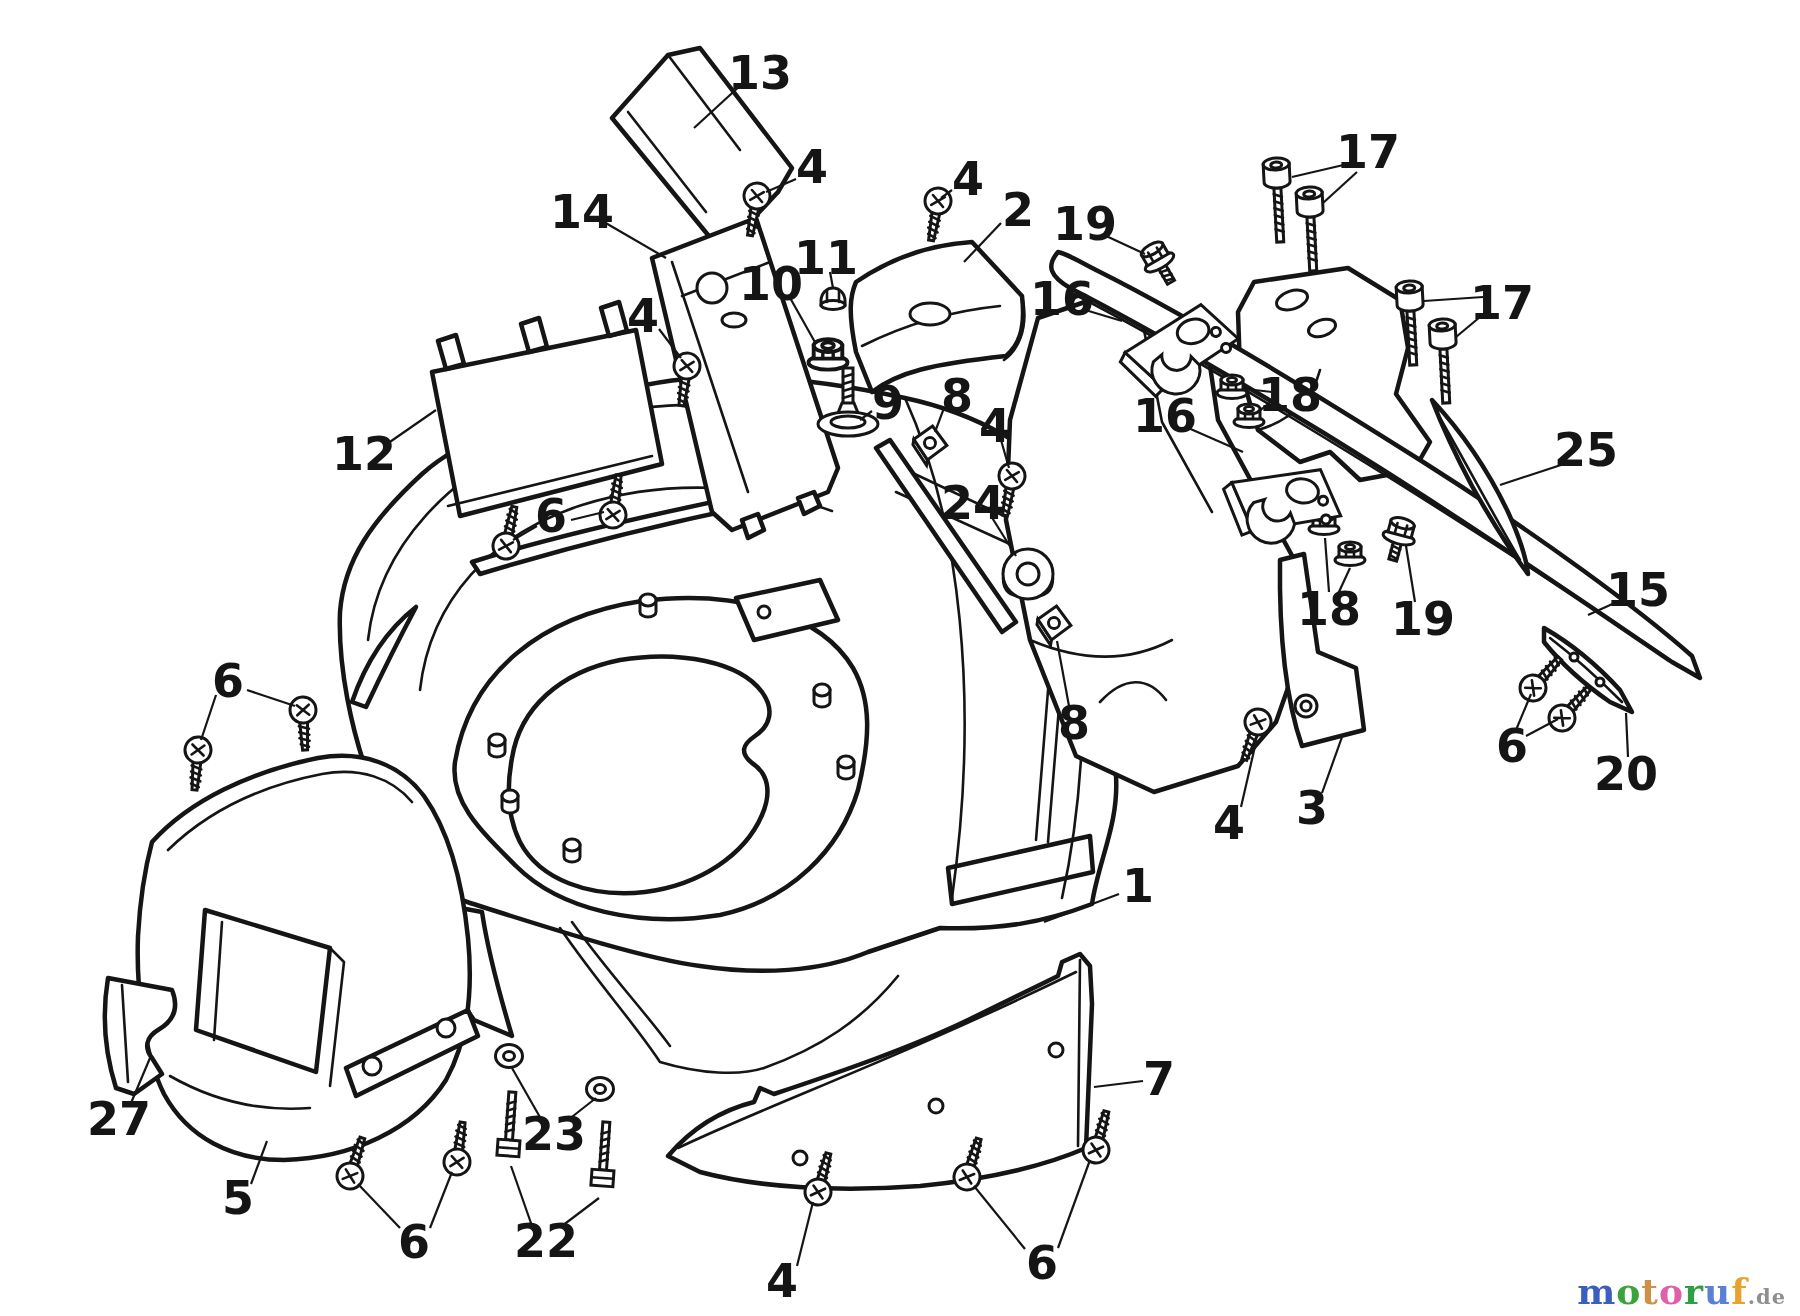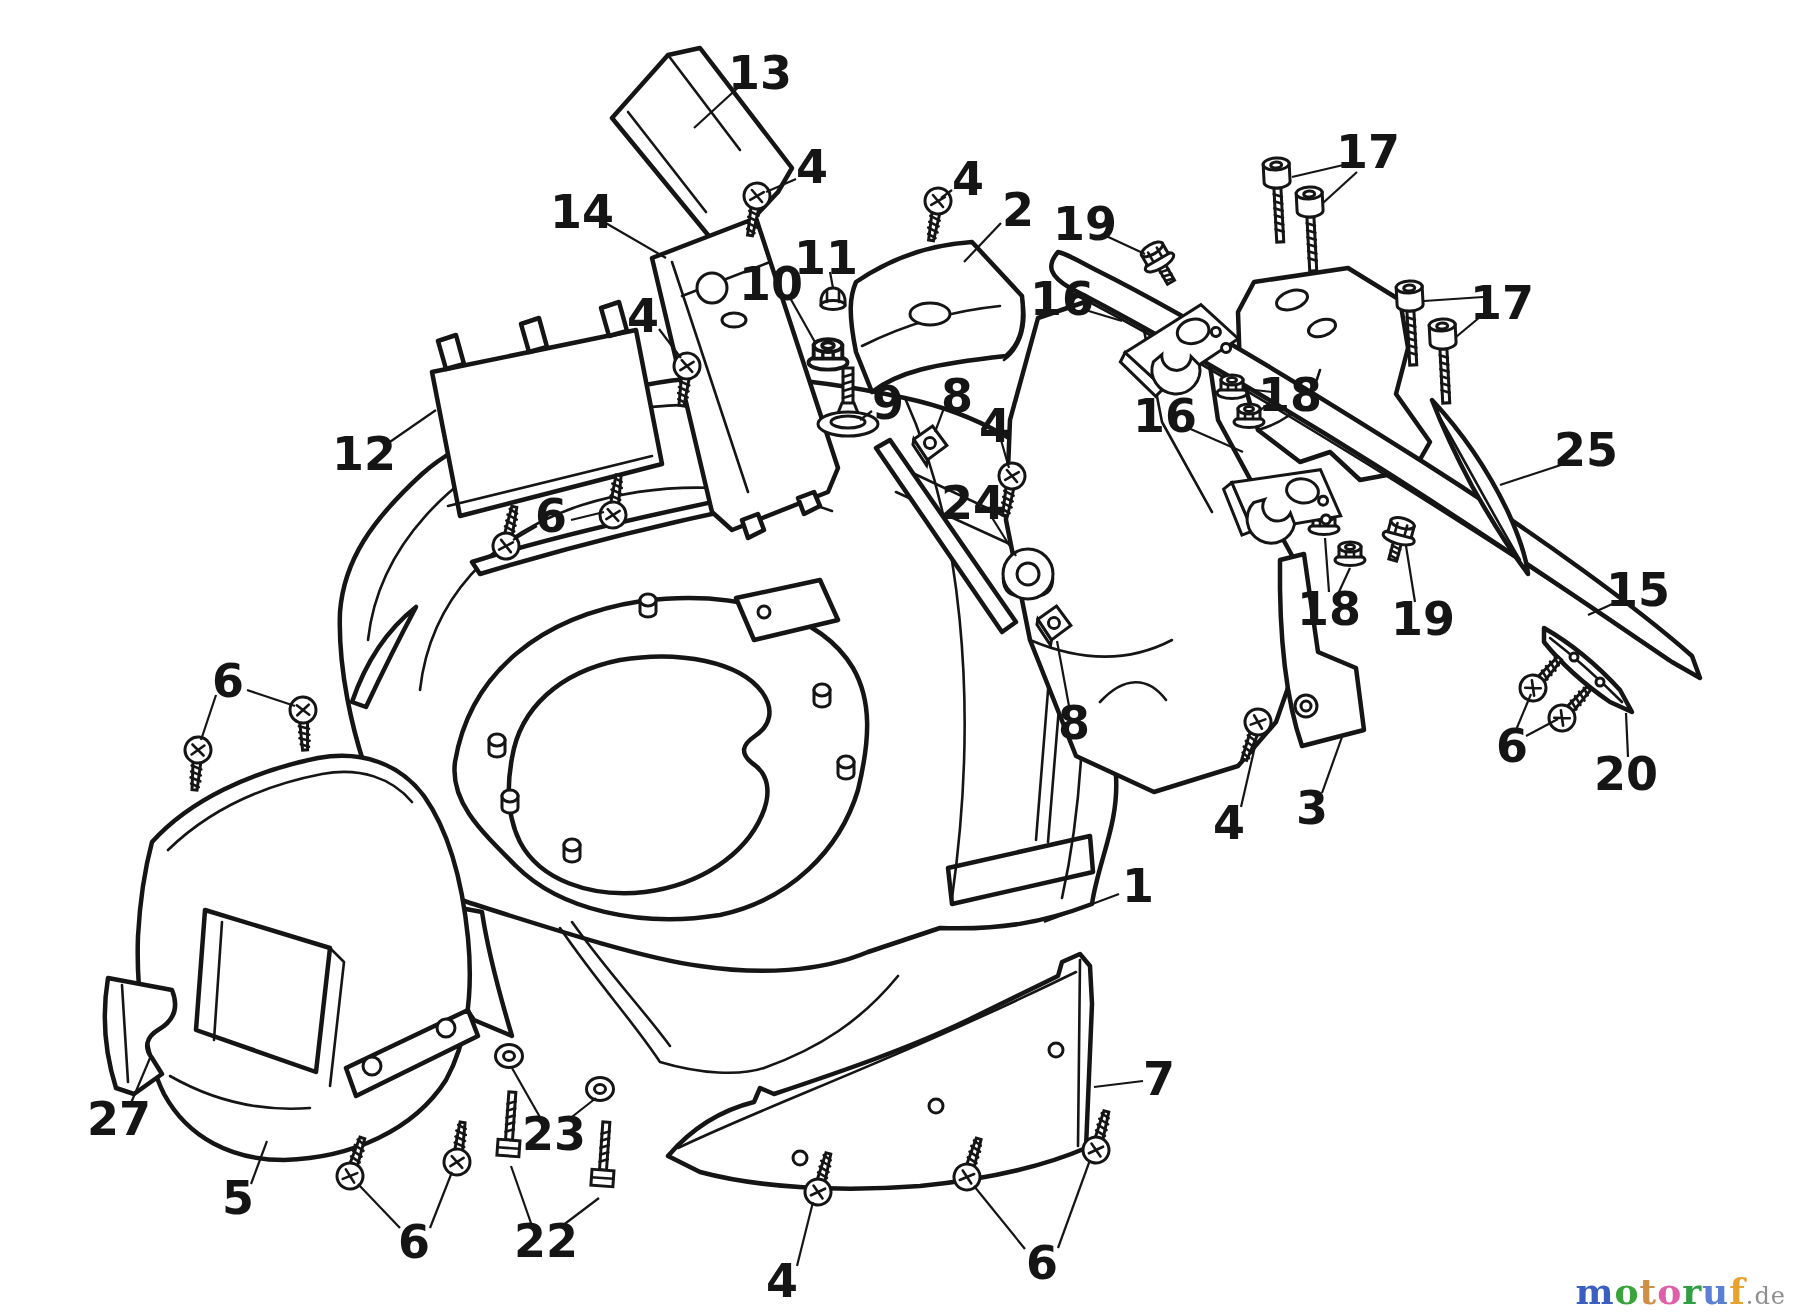--- a/index.html
+++ b/index.html
@@ -9,21 +9,21 @@
   
   .p{fill:#fff;stroke:#151515;stroke-width:4.5;stroke-linejoin:round;stroke-linecap:round;}
   .d{fill:none;stroke:#151515;stroke-width:2.6;stroke-linejoin:round;stroke-linecap:round;}
   .h{fill:#fff;stroke:#151515;stroke-width:3;}
   circle,ellipse{fill:#fff;stroke:#151515;stroke-width:3;}
   .leader{stroke:#151515;stroke-width:2.2;fill:none;}
   .callout{font:700 46px "DejaVu Sans",sans-serif;fill:#151515;text-anchor:middle;}
   
   .watermark{position:absolute;right:14px;bottom:4px;font:700 36px "DejaVu Serif",serif;
              letter-spacing:1px;white-space:nowrap;cursor:pointer;}
-  .watermark .tld{font-size:24px;font-weight:400;text-align:center;}
+  .watermark .tld{font-size:21px;font-weight:700;text-align:center;}
 </style>
 </head>
 <body>
 
 <div class="stage">
   <svg viewBox="0 0 1800 1316" width="1800" height="1316">
     <defs>
       <g id="sym-pan-screw">
         <path class="h" d="M-4,10 L-2.5,40 L2.5,40 L4,10 Z"></path>
         <path class="d" stroke-width="2.2" d="M-5,16 L5,19 M-5,22 L5,25 M-5,28 L5,31 M-4,34 L4,37"></path>

